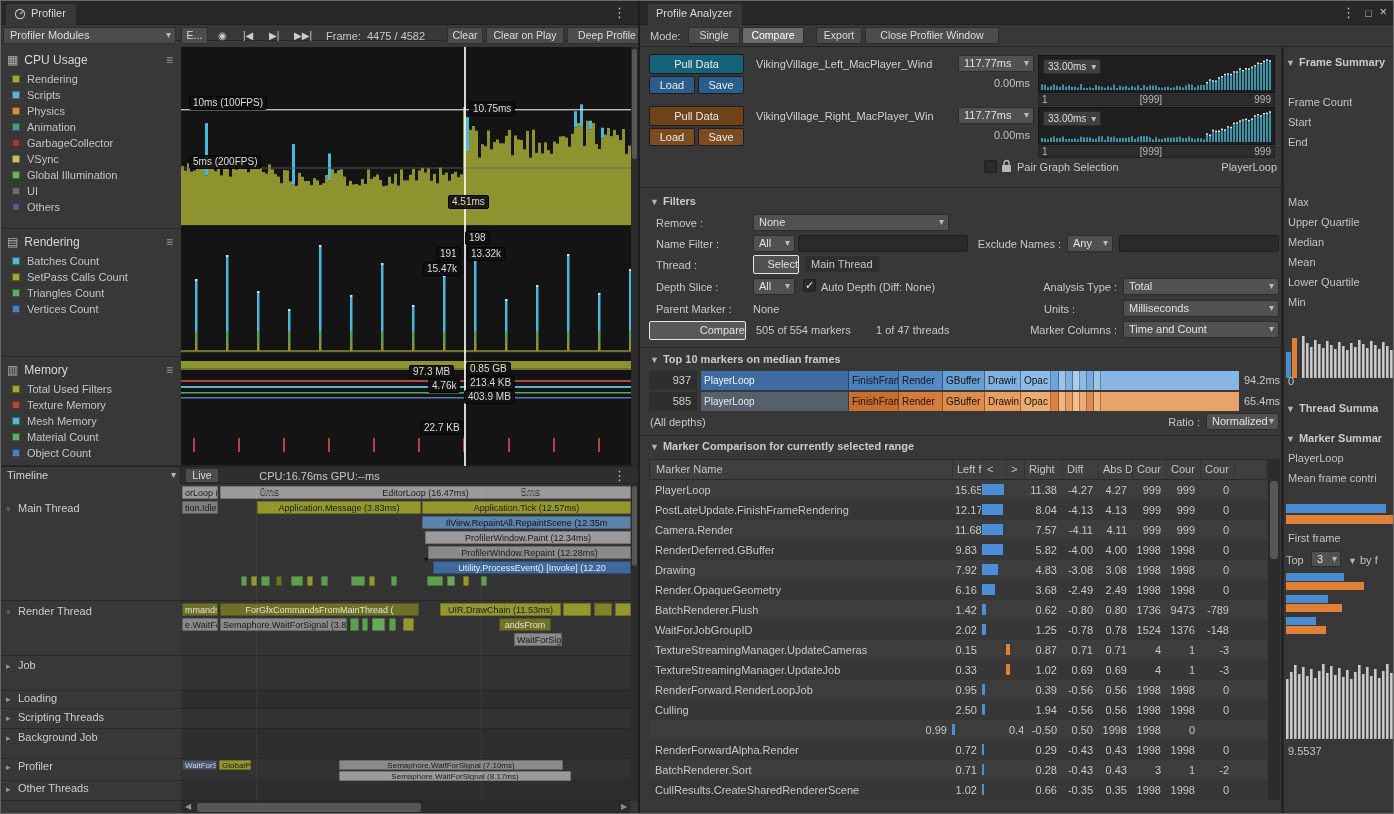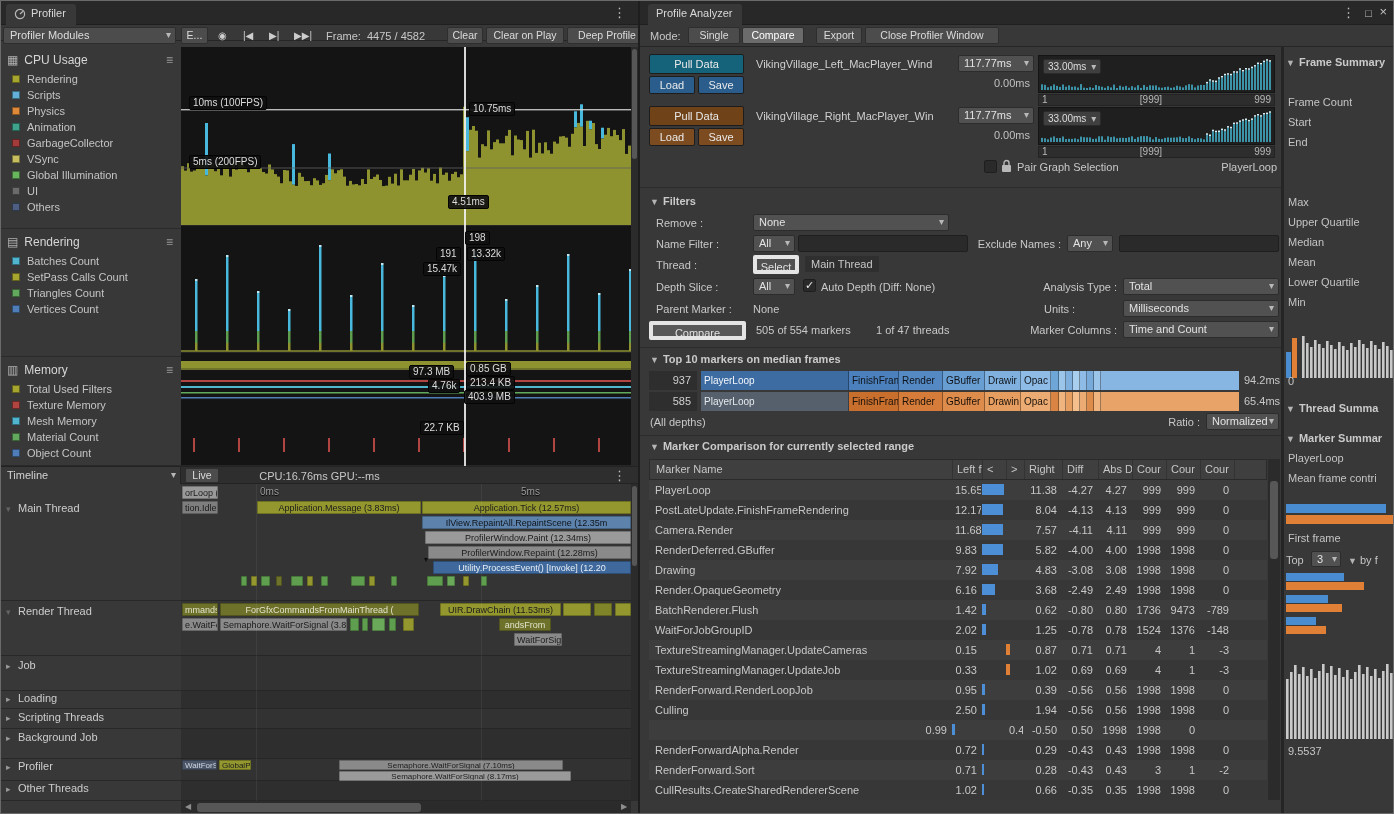--- a/index.html
+++ b/index.html
@@ -43,22 +43,22 @@
   .tstrip{position:absolute;left:0;width:450px;border-bottom:1px solid #262626}
   .tspan{position:absolute;height:13px;font-size:9px;line-height:13px;text-align:center;overflow:hidden;
     white-space:nowrap;border-radius:1px;padding:0 2px;border:1px solid rgba(0,0,0,.25)}
   .rulerline{position:absolute;top:0;width:1px;height:317px;background:rgba(255,255,255,.06)}
   .rulerlab{position:absolute;top:2px;color:#9a9a9a;font-size:10px;text-shadow:0 1px 1px #000}
   
   .sb-track{position:absolute;background:#2b2b2b}
   .sb-thumb{position:absolute;background:#575757;border-radius:3px}
   .sb-arr{position:absolute;color:#8e8e8e;font-size:8px;line-height:12px;text-align:center;width:12px}
   
-  .btn{position:absolute;background:#4a4a4a;border:4px solid #e5e5e5;border-radius:2px;color:#e0e0e0;
-    text-align:center;overflow:hidden;white-space:nowrap;line-height:17px;height:19px}
+  .btn{position:absolute;background:#4a4a4a;border:1px solid #e5e5e5;border-radius:2px;color:#e0e0e0;
+    text-align:right;overflow:hidden;white-space:nowrap;line-height:17px;height:19px}
   .btn2{position:absolute;border:1px solid #1d1d1d;border-radius:2px;color:#eaeaea;text-align:center;
     font-size:11px;line-height:17px;overflow:hidden;white-space:nowrap}
   .dd{position:absolute;background:#515151;border:1px solid #2c2c2c;border-radius:2px;color:#e2e2e2;
     padding:1px 14px 0 5px;overflow:hidden;white-space:nowrap;height:17px}
   .input{position:absolute;background:#2a2a2a;border:1px solid #1f1f1f;border-radius:2px;height:17px}
   .sec-h{position:absolute;font-weight:bold;color:#cacaca;white-space:nowrap}
   .fold{color:#b4b4b4;font-size:9px;margin-right:4px}
   .cb{position:absolute;width:13px;height:13px;background:#2a2a2a;border:1px solid #1e1e1e;border-radius:2px;
     color:#ececec;font-size:11px;line-height:11px;text-align:center}
   .sep{position:absolute;left:0;width:641px;height:1px;background:#2b2b2b}
@@ -538,20 +538,21 @@
     <div id="tlCanvas" class="abs" style="left:180px;top:483px;width:450px;height:317px;background:#313131;overflow:hidden">
         <div class="tstrip" style="position: absolute; left: 0px; top: 0px; width: 450px; height: 117px; background: rgb(52, 52, 52);"></div>
         <div class="tstrip" style="position: absolute; left: 0px; top: 117px; width: 450px; height: 55px; background: rgb(52, 52, 52);"></div>
         <div class="tstrip" style="position: absolute; left: 0px; top: 172px; width: 450px; height: 35px; background: rgb(50, 50, 50);"></div>
         <div class="tstrip" style="position: absolute; left: 0px; top: 207px; width: 450px; height: 18px; background: rgb(46, 46, 46);"></div>
         <div class="tstrip" style="position: absolute; left: 0px; top: 225px; width: 450px; height: 20px; background: rgb(50, 50, 50);"></div>
         <div class="tstrip" style="position: absolute; left: 0px; top: 245px; width: 450px; height: 30px; background: rgb(46, 46, 46);"></div>
         <div class="tstrip" style="position: absolute; left: 0px; top: 275px; width: 450px; height: 22px; background: rgb(50, 50, 50);"></div>
         <div class="tstrip" style="position: absolute; left: 0px; top: 297px; width: 450px; height: 20px; background: rgb(46, 46, 46);"></div>
         <div class="tspan" style="position: absolute; left: 1px; top: 2px; width: 36px; height: 13px; line-height: 13px; background: rgb(154, 154, 154); color: rgb(27, 27, 27);">orLoop (1.6</div>
+        <div class="tspan" style="position: absolute; left: 39px; top: 2px; width: 411px; height: 13px; line-height: 13px; background: rgb(154, 154, 154); color: rgb(27, 27, 27);">EditorLoop (16.47ms)</div>
         <div class="tspan" style="position: absolute; left: 1px; top: 17px; width: 36px; height: 13px; line-height: 13px; background: rgb(126, 126, 126); color: rgb(27, 27, 27);">tion.Idle (1</div>
         <div class="tspan" style="position: absolute; left: 76px; top: 17px; width: 164px; height: 13px; line-height: 13px; background: rgb(147, 151, 46); color: rgb(27, 27, 27);">Application.Message (3.83ms)</div>
         <div class="tspan" style="position: absolute; left: 241px; top: 17px; width: 209px; height: 13px; line-height: 13px; background: rgb(147, 151, 46); color: rgb(27, 27, 27);">Application.Tick (12.57ms)</div>
         <div class="tspan" style="position: absolute; left: 241px; top: 32px; width: 209px; height: 13px; line-height: 13px; background: rgb(93, 131, 173); color: rgb(14, 19, 24);">IlView.RepaintAll.RepaintScene (12.35m</div>
         <div class="tspan" style="position: absolute; left: 244px; top: 47px; width: 206px; height: 13px; line-height: 13px; background: rgb(154, 154, 154); color: rgb(27, 27, 27);">ProfilerWindow.Paint (12.34ms)</div>
         <div class="tspan" style="position: absolute; left: 247px; top: 62px; width: 203px; height: 13px; line-height: 13px; background: rgb(138, 138, 138); color: rgb(27, 27, 27);">ProfilerWindow.Repaint (12.28ms)</div>
         <div class="tspan" style="position: absolute; left: 252px; top: 77px; width: 198px; height: 13px; line-height: 13px; background: rgb(63, 105, 156); color: rgb(232, 238, 245);">Utility.ProcessEvent() [Invoke] (12.20</div>
         <div class="tspan" style="position: absolute; left: 60px; top: 92px; width: 6px; height: 10px; line-height: 10px; background: rgb(94, 158, 78); color: rgb(20, 20, 20); font-size: 8px;"></div>
         <div class="tspan" style="position: absolute; left: 70px; top: 92px; width: 4px; height: 10px; line-height: 10px; background: rgb(147, 151, 46); color: rgb(20, 20, 20); font-size: 8px;"></div>
         <div class="tspan" style="position: absolute; left: 80px; top: 92px; width: 9px; height: 10px; line-height: 10px; background: rgb(94, 158, 78); color: rgb(20, 20, 20); font-size: 8px;"></div>
@@ -1187,21 +1188,21 @@
           <div class="bcell"></div>
           <div class="tcell tnum">0.29</div>
           <div class="tcell tnum">-0.43</div>
           <div class="tcell tnum">0.43</div>
           <div class="tcell tnum">1998</div>
           <div class="tcell tnum">1998</div>
           <div class="tcell tnum">0</div>
           <div class="tcell"></div>
         </div>
         <div class="trow" style="position: relative;">
-          <div class="tcell">RenderForward.Sort</div>
+          <div class="tcell">BatchRenderer.Sort</div>
           <div class="tcell tnum">0.71</div>
           <div class="bcell">
             <div class="hbar" style="width: 2px; background: rgb(76, 143, 214);"></div>
           </div>
           <div class="bcell"></div>
           <div class="tcell tnum">0.28</div>
           <div class="tcell tnum">-0.43</div>
           <div class="tcell tnum">0.43</div>
           <div class="tcell tnum">3</div>
           <div class="tcell tnum">1</div>

